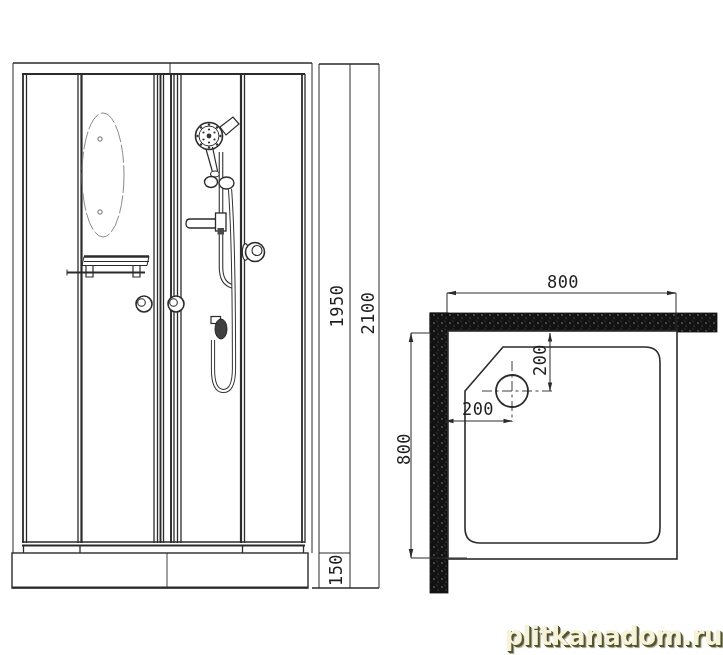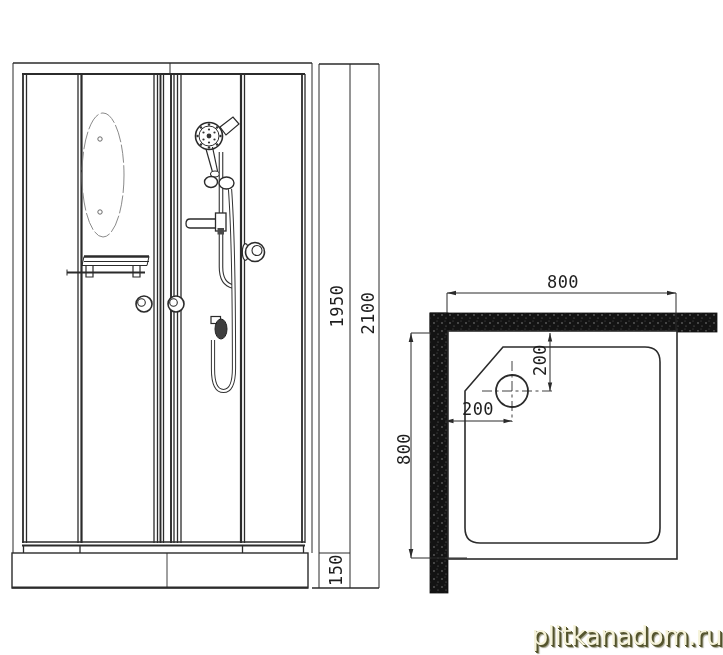--- a/index.html
+++ b/index.html
@@ -9,21 +9,21 @@
   }
   .canvas svg{position:absolute;left:0;top:0;}
   .dim{
     position:absolute;color:#1e1e1e;font-size:17px;letter-spacing:.5px;
     white-space:nowrap;transform:translate(-50%,-50%);line-height:1;
   }
   .dim.vert{transform:translate(-50%,-50%) rotate(-90deg);}
   .watermark{
     position:absolute;right:1px;top:621px;
     font-family:"DejaVu Sans","Liberation Sans",sans-serif;
-    font-weight:400;font-size:26px;letter-spacing:-0.5px;
+    font-weight:700;font-size:26px;letter-spacing:-0.5px;
     color:#f6f3da;
     text-shadow:1px 1px 0 #54542d,2px 2px 0 #54542d,3px 3px 1px rgba(84,84,45,.55);
   }
 </style>
 </head>
 <body>
 
 <div class="canvas">
 
 <svg width="723" height="655" viewBox="0 0 723 655">

